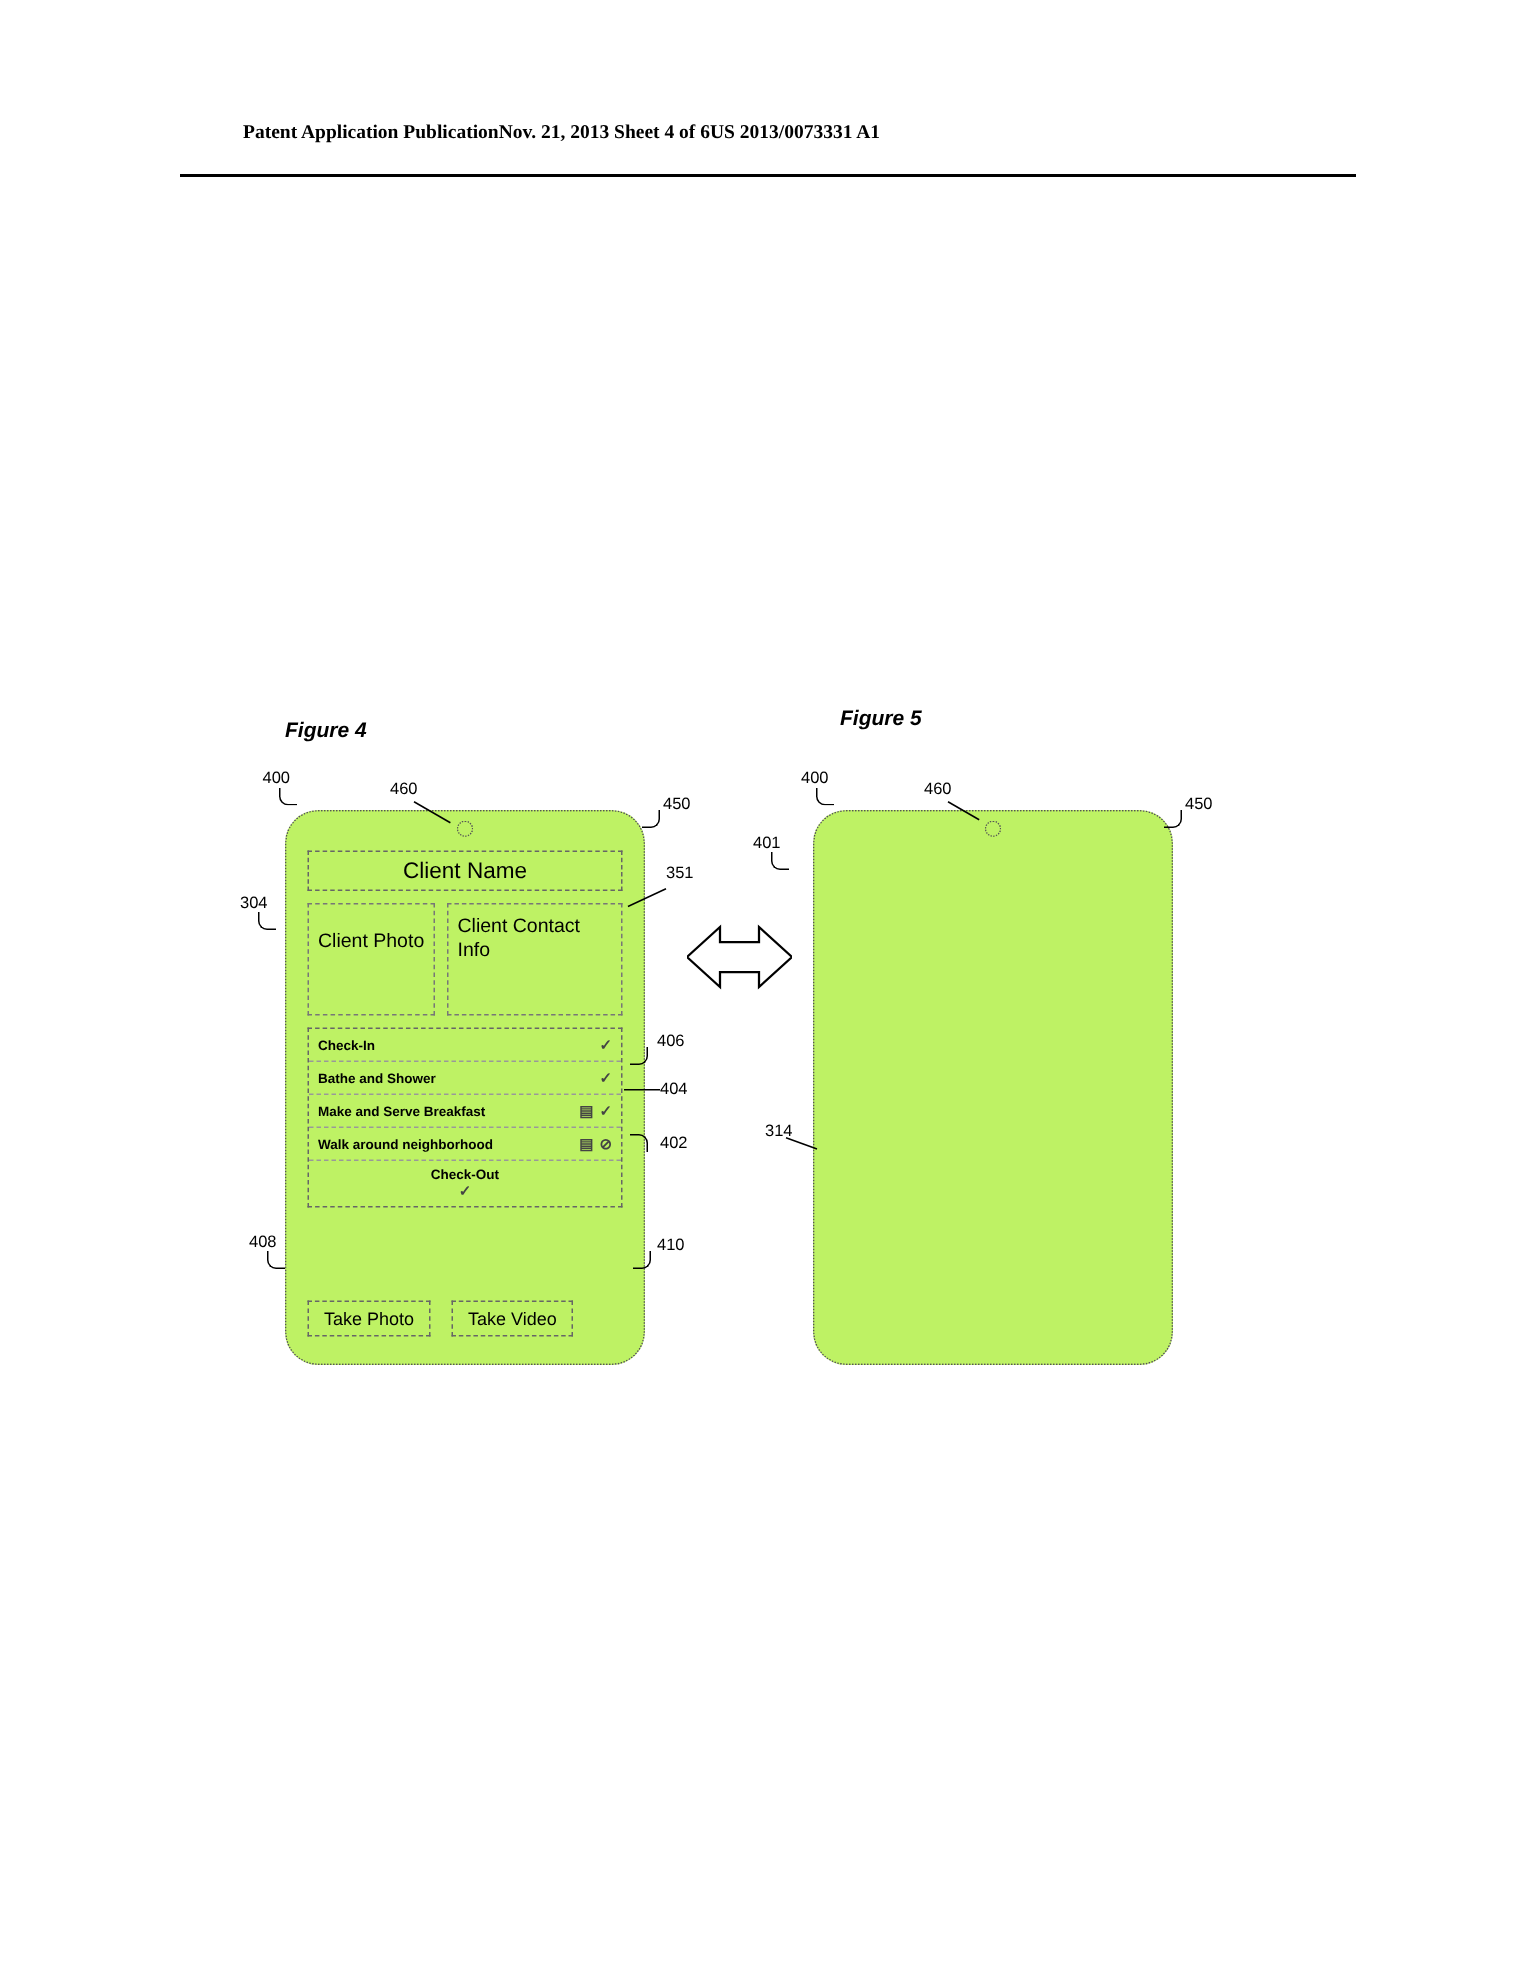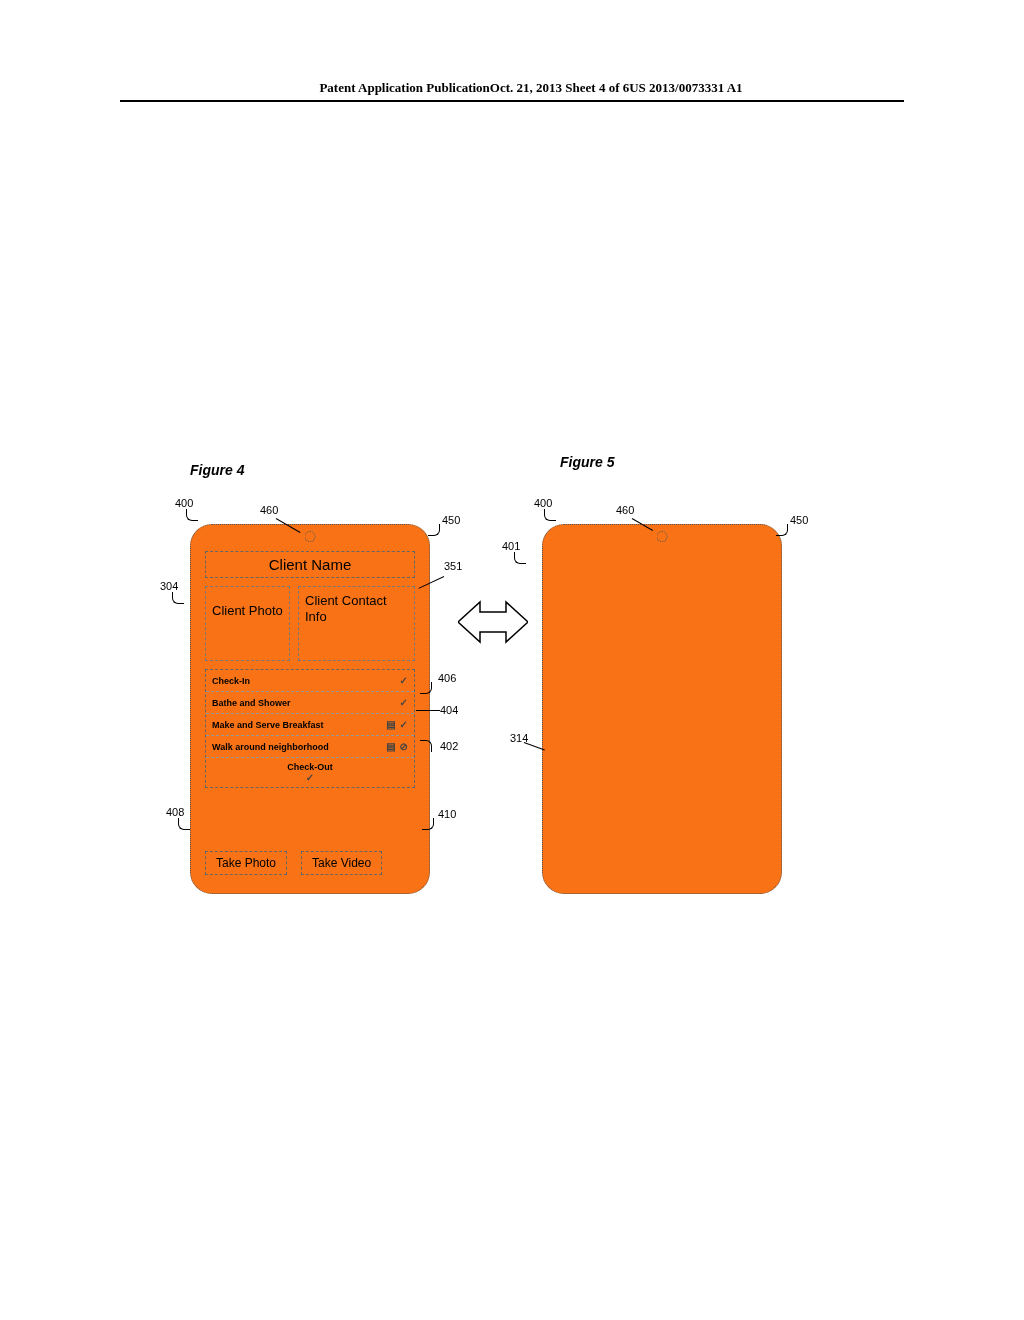--- a/index.html
+++ b/index.html
@@ -12,24 +12,24 @@
   }
   .page {
     position: absolute;
     left: 120px;
     top: 80px;
     width: 784px;
     height: 1160px;
   }
   .header-row {
     display: flex;
-    justify-content: center;
+    justify-content: flex-start;
     font-size: 13px;
     font-weight: bold;
-    padding: 0 4px 4px 4px;
+    padding: 0 4px 20px 4px;
     margin-left: 38px;
   }
   .header-rule {
     border-top: 2px solid #000;
     margin-bottom: 40px;
   }
   .figures-area {
     position: relative;
     width: 100%;
     height: 600px;
@@ -40,21 +40,21 @@
     font-weight: bold;
     font-size: 14px;
     font-style: italic;
   }
   .device {
     position: absolute;
     width: 240px;
     height: 370px;
     border: 1.5px dotted #555;
     border-radius: 22px;
-    background: #f97316;
+    background: #bef264;
   }
   .cam {
     position: absolute;
     left: 50%;
     transform: translateX(-50%);
     top: 6px;
     width: 11px;
     height: 11px;
     border: 1.2px dotted #555;
     border-radius: 50%;
@@ -158,21 +158,21 @@
     height: 56px;
   }
 </style>
 </head>
 <body>
 
 <div class="page">
 
   <div class="header-row">
     <span>Patent Application Publication</span>
-    <span>Oct. 21, 2013  Sheet 4 of 6</span>
+    <span>Nov. 21, 2013  Sheet 4 of 6</span>
     <span>US 2013/0073331 A1</span>
   </div>
   <div class="header-rule"></div>
 
   <div class="figures-area">
 
     <div class="fig-title" style="left:70px; top:320px;">Figure 4</div>
     <div class="fig-title" style="left:440px; top:312px;">Figure 5</div>
 
     <div class="device" style="left:70px; top:382px;">

